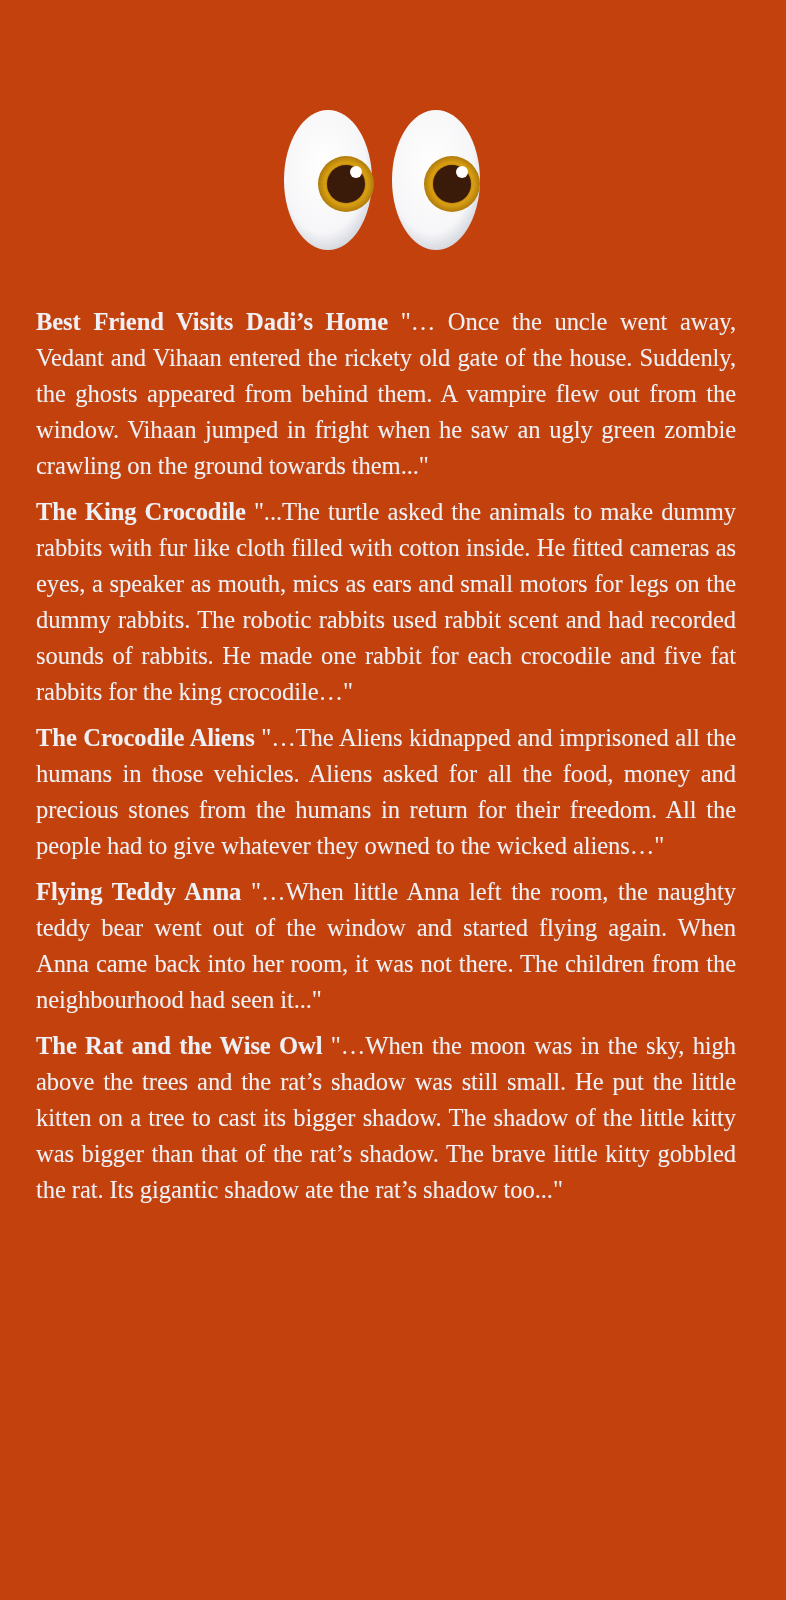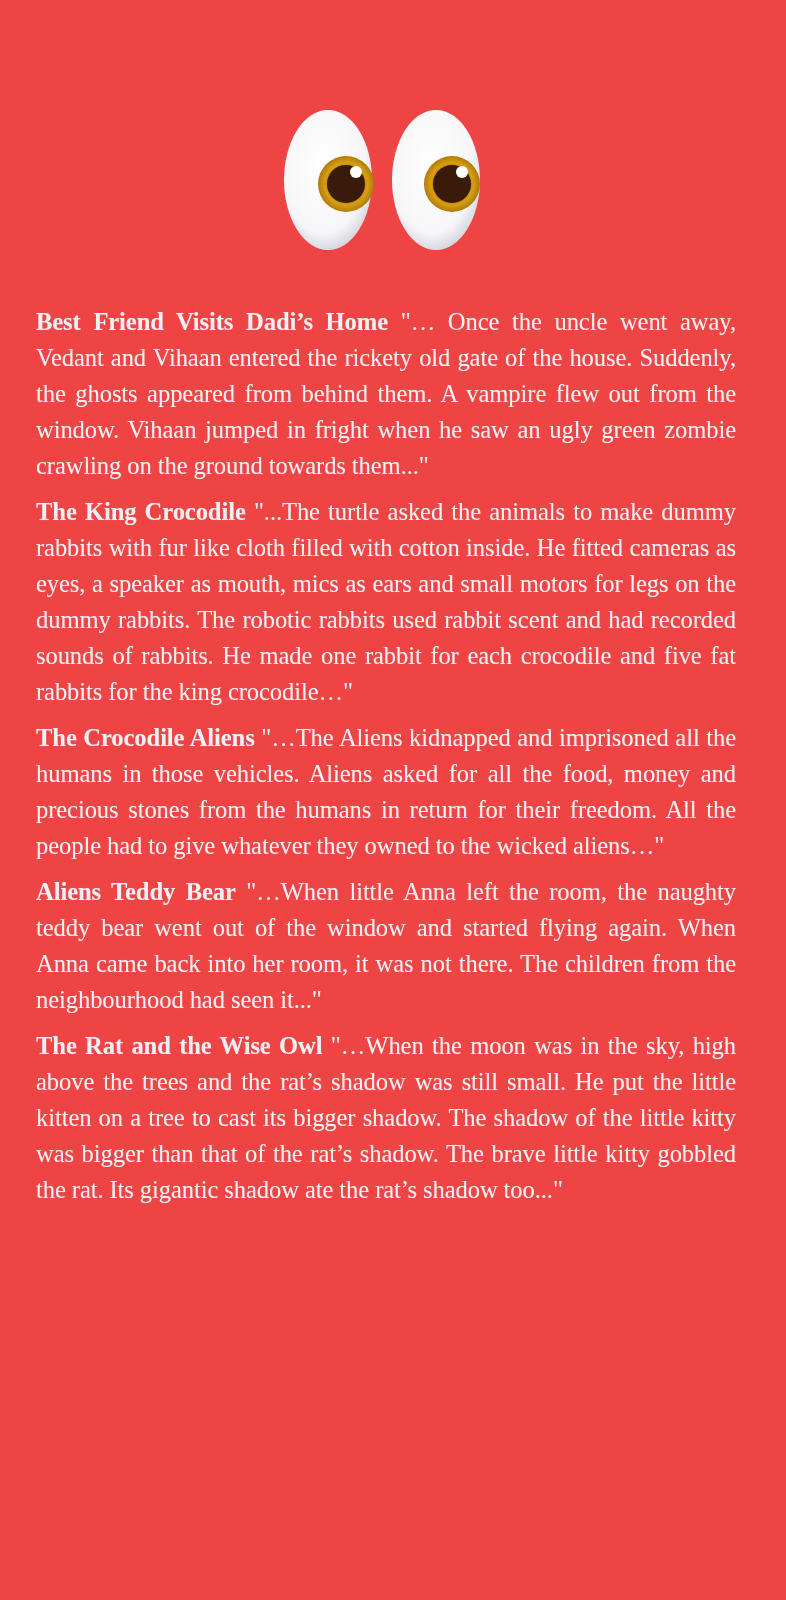--- a/index.html
+++ b/index.html
@@ -13,21 +13,21 @@
       overflow: hidden;
       position: relative;
       font-family: "Liberation Serif", "DejaVu Serif", serif;
       color: #eef0f5;
     }
     .page {
       position: absolute;
       left: 0; top: 0;
       width: 786px;
       height: 1600px;
-      background: #ef4444;
+      background: #c2410c;
     }
     .eyes {
       position: absolute;
       left: 284px;
       top: 100px;
       width: 204px;
       height: 160px;
     }
     .eyes svg { display: block; }
     .stories {
@@ -83,18 +83,18 @@
     </svg>
   </div>
 
   <div class="stories">
     <p class="story"><span class="story-title">Best Friend Visits Dadi’s Home</span><span> "… Once the uncle went away, Vedant and Vihaan entered the rickety old gate of the house. Suddenly, the ghosts appeared from behind them. A vampire flew out from the window. Vihaan jumped in fright when he saw an ugly green zombie crawling on the ground towards them..."</span></p>
 
     <p class="story"><span class="story-title">The King Crocodile</span><span> "...The turtle asked the animals to make dummy rabbits with fur like cloth filled with cotton inside. He fitted cameras as eyes, a speaker as mouth, mics as ears and small motors for legs on the dummy rabbits. The robotic rabbits used rabbit scent and had recorded sounds of rabbits. He made one rabbit for each crocodile and five fat rabbits for the king crocodile…"</span></p>
 
     <p class="story"><span class="story-title">The Crocodile Aliens</span><span> "…The Aliens kidnapped and imprisoned all the humans in those vehicles. Aliens asked for all the food, money and precious stones from the humans in return for their freedom. All the people had to give whatever they owned to the wicked aliens…"</span></p>
 
-    <p class="story"><span class="story-title">Aliens Teddy Bear</span><span> "…When little Anna left the room, the naughty teddy bear went out of the window and started flying again. When Anna came back into her room, it was not there. The children from the neighbourhood had seen it..."</span></p>
+    <p class="story"><span class="story-title">Flying Teddy Anna</span><span> "…When little Anna left the room, the naughty teddy bear went out of the window and started flying again. When Anna came back into her room, it was not there. The children from the neighbourhood had seen it..."</span></p>
 
     <p class="story"><span class="story-title">The Rat and the Wise Owl</span><span> "…When the moon was in the sky, high above the trees and the rat’s shadow was still small. He put the little kitten on a tree to cast its bigger shadow. The shadow of the little kitty was bigger than that of the rat’s shadow. The brave little kitty gobbled the rat. Its gigantic shadow ate the rat’s shadow too..."</span></p>
   </div>
 
 </div>
 
 </body></html>

